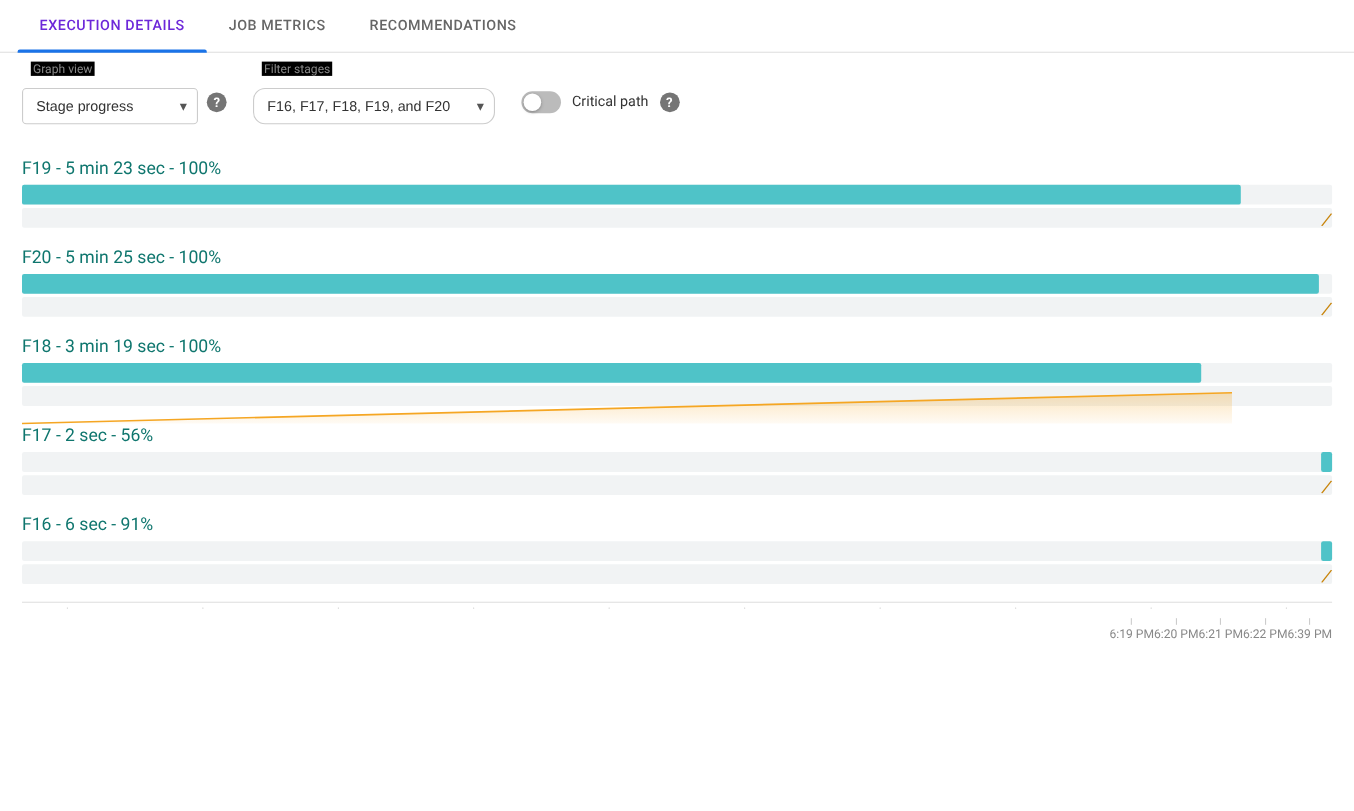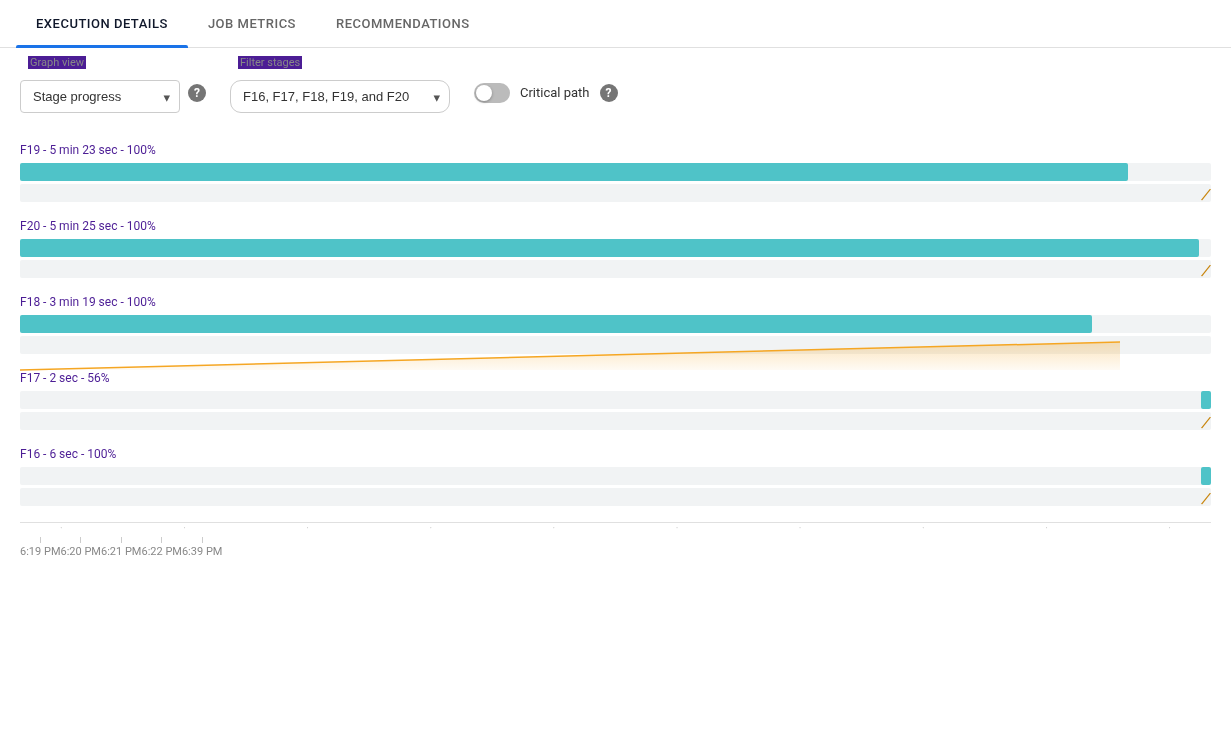--- a/index.html
+++ b/index.html
@@ -15,21 +15,21 @@
       padding: 16px 20px;
       font-size: 13px;
       font-weight: 500;
       color: #666;
       cursor: pointer;
       letter-spacing: 0.5px;
       text-transform: uppercase;
       position: relative;
     }
     .tab.active {
-      color: #0f172a;
+      color: #6d28d9;
     }
     .tab.active::after {
       content: '';
       position: absolute;
       bottom: -1px;
       left: 0; right: 0;
       height: 3px;
       background: #1a73e8;
       border-radius: 2px 2px 0 0;
     }
@@ -47,21 +47,21 @@
       flex-direction: column;
       position: relative;
     }
     .control-group label {
       font-size: 11px;
       color: #888;
       margin-bottom: 2px;
       position: absolute;
       top: -8px;
       left: 8px;
-      background: #4c1d95;
+      background: #000000;
       padding: 0 2px;
     }
     .control-select {
       border: 1px solid #ccc;
       border-radius: 4px;
       padding: 8px 32px 8px 12px;
       font-size: 13px;
       color: #333;
       appearance: none;
       background: #fff;
@@ -131,22 +131,22 @@
     
     .chart-area {
       padding: 0 20px;
     }
 
     .stage-section {
       margin-bottom: 0;
     }
 
     .stage-title {
-      font-size: 12px;
-      color: #4c1d95;
+      font-size: 16px;
+      color: #0f766e;
       padding: 14px 0 6px 0;
     }
 
     .bar-row {
       height: 18px;
       background: #f1f3f4;
       border-radius: 2px;
       margin-bottom: 3px;
       position: relative;
       overflow: visible;
@@ -287,21 +287,21 @@
         <div class="bar-row">
           <div style="position:absolute; right:0; top:0; width:10px; height:100%; background:#4fc3c8; border-radius:2px;"></div>
         </div>
         <div class="sub-row">
           <span style="position:absolute; right:2px; top:1px; color:#c8840a; font-size:16px; font-style:italic; transform:rotate(10deg); display:inline-block;">/</span>
         </div>
       </div>
     </div>
 
     <div class="stage-section">
-      <div class="stage-title">F16 - 6 sec - 100%</div>
+      <div class="stage-title">F16 - 6 sec - 91%</div>
       <div class="stage-bars">
         <div class="bar-row">
           <div style="position:absolute; right:0; top:0; width:10px; height:100%; background:#4fc3c8; border-radius:2px;"></div>
         </div>
         <div class="sub-row">
           <span style="position:absolute; right:2px; top:1px; color:#c8840a; font-size:16px; font-style:italic; transform:rotate(10deg); display:inline-block;">/</span>
         </div>
       </div>
     </div>
 
@@ -314,21 +314,21 @@
           <span style="font-size:10px; color:#ccc;">·</span>
           <span style="font-size:10px; color:#ccc;">·</span>
           <span style="font-size:10px; color:#ccc;">·</span>
           <span style="font-size:10px; color:#ccc;">·</span>
           <span style="font-size:10px; color:#ccc;">·</span>
           <span style="font-size:10px; color:#ccc;">·</span>
           <span style="font-size:10px; color:#ccc;">·</span>
           <span style="font-size:10px; color:#ccc;">·</span>
         </div>
       </div>
-      <div style="display:flex; justify-content:flex-start; padding-top:8px; width: 100%;">
+      <div style="display:flex; justify-content:flex-end; padding-top:8px; width: 100%;">
         <div class="time-tick">
           <div class="time-tick-mark"></div>
           <span>6:19 PM</span>
         </div>
         <div class="time-tick">
           <div class="time-tick-mark"></div>
           <span>6:20 PM</span>
         </div>
         <div class="time-tick">
           <div class="time-tick-mark"></div>

